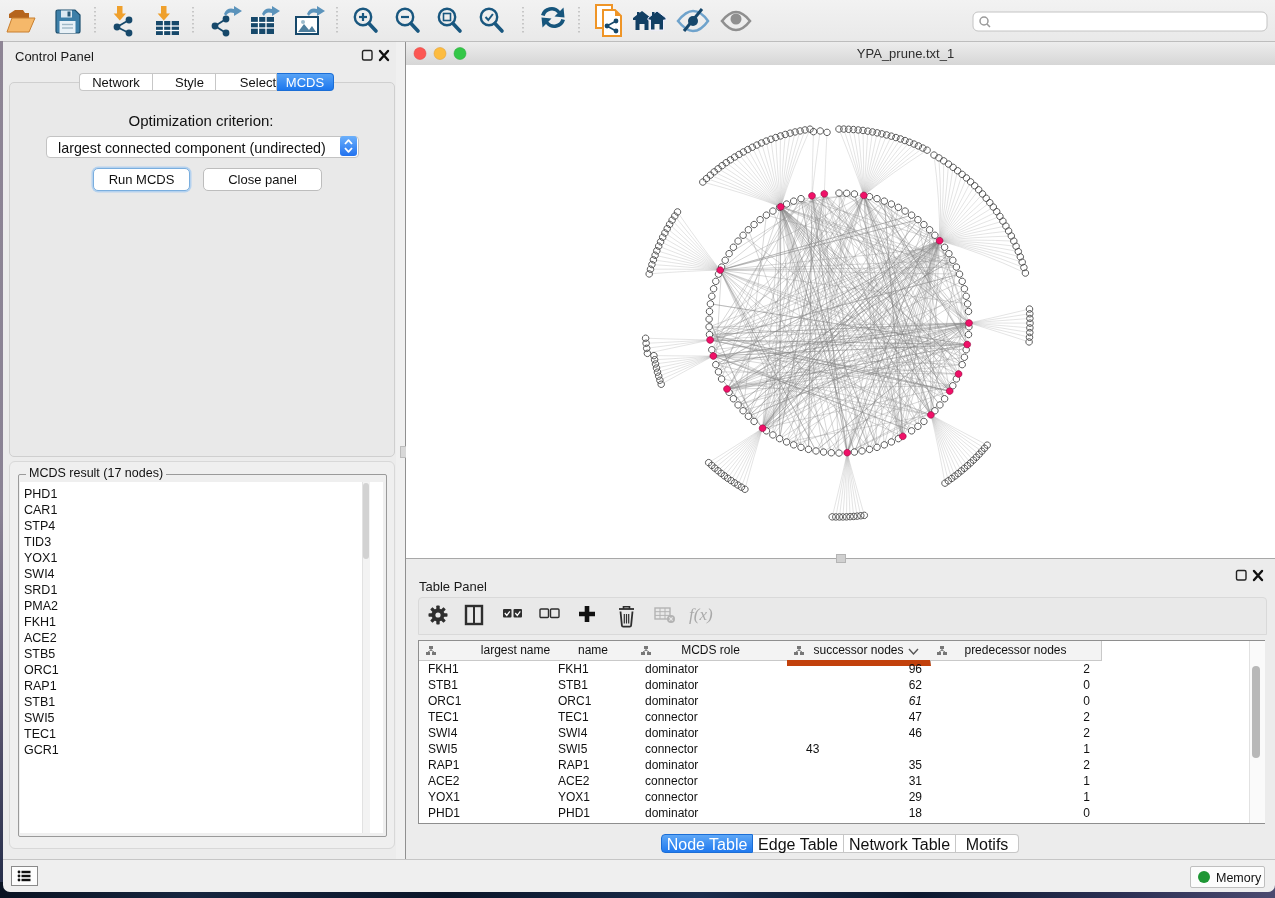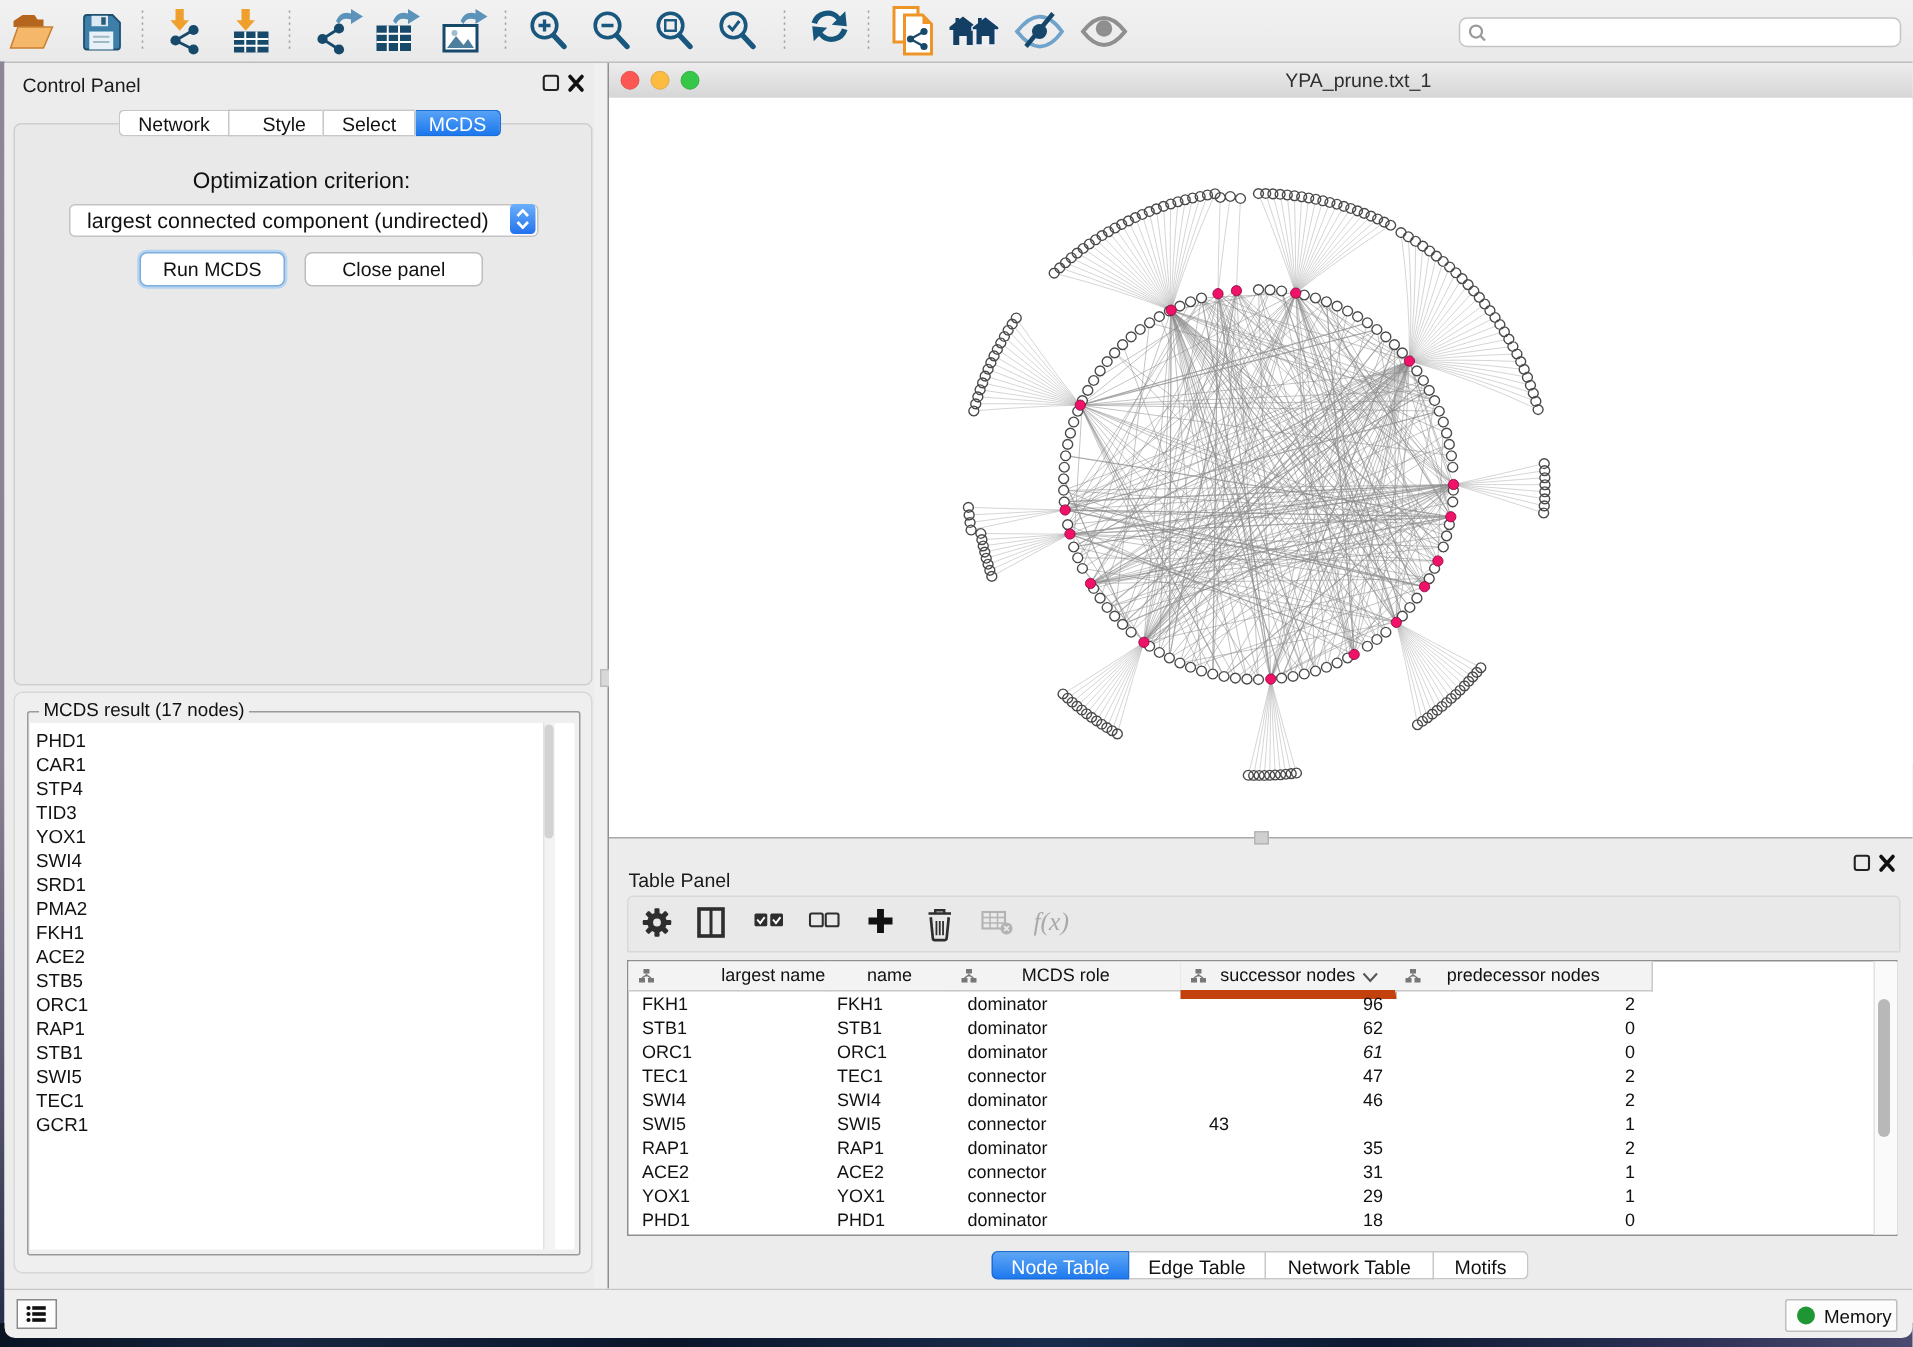--- a/index.html
+++ b/index.html
@@ -159,21 +159,21 @@
 <svg class="abs" style="left:358px;top:49px" width="36" height="14" viewBox="0 0 36 14">
   <rect x="4.5" y="1.5" width="9.5" height="9.5" fill="none" stroke="#222" stroke-width="1.4" rx="1.5"></rect>
   <path d="M22 2 L30 11 M30 2 L22 11" stroke="#111" stroke-width="2.4" stroke-linecap="round"></path>
 </svg>
 
 <div class="abs" style="left:9px;top:82px;width:384px;height:373px;background:#e9e9e9;border:1px solid #cfcfcf;border-radius:5px;"></div>
 
 <div class="abs" style="left:79px;top:73px;height:18px;display:flex;font-size:13px;">
   <div style="width:72px;background:#fff;border:1px solid #c7c7c7;border-right:none;border-radius:4px 0 0 4px;text-align:center;line-height:18px;color:#111;">Network</div>
   <div style="width:51px;background:#fff;border:1px solid #c7c7c7;border-right:none;text-align:center;line-height:18px;color:#111;padding-left:11px;">Style</div>
-  <div style="width:60px;background:#fff;border:1px solid #c7c7c7;text-align:center;line-height:18px;color:#111;">Select</div>
+  <div style="width:60px;background:#fff;border:1px solid #c7c7c7;text-align:right;line-height:18px;color:#111;">Select</div>
   <div style="width:56px;background:linear-gradient(#57a2f5,#1c77ee);border:1px solid #1b6ed6;border-left:none;border-radius:0 4px 4px 0;text-align:center;line-height:18px;color:#fff;">MCDS</div>
 </div>
 
 <div class="abs" style="left:9px;top:112px;width:384px;text-align:center;font-size:15px;color:#111;">Optimization criterion:</div>
 
 <div class="abs" style="left:46px;top:136px;width:311px;height:20px;background:#fff;border:1px solid #c3c3c3;border-radius:4px;"></div>
 <div class="abs" style="left:58px;top:139.5px;font-size:14.3px;color:#111;">largest connected component (undirected)</div>
 <div class="abs" style="left:340px;top:136px;width:17px;height:20px;background:linear-gradient(#6cb0fb,#2272ef);border-radius:3px;"></div>
 <svg class="abs" style="left:340px;top:136px" width="17" height="20" viewBox="0 0 17 20">
   <path d="M5 8 L8.5 4.2 L12 8" fill="none" stroke="#fff" stroke-width="1.8" stroke-linejoin="round"></path>
@@ -390,21 +390,21 @@
       <span style="position:absolute;left:139px;">PHD1</span>
       <span style="position:absolute;left:226px;">dominator</span>
       <span style="position:absolute;left:368px;width:135px;text-align:right;">18</span>
       <span style="position:absolute;left:511px;width:160px;text-align:right;">0</span>
     </div>
 </div>
 
 <div class="abs" style="left:1249px;top:641px;width:15px;height:182px;background:#fafafa;border-left:1px solid #e2e2e2;"></div>
 <div class="abs" style="left:1252px;top:666px;width:8px;height:92px;background:#b8b8b8;border-radius:4px;"></div>
 
-<div class="abs" style="left:661px;top:834px;height:19px;display:flex;font-size:13px;">
+<div class="abs" style="left:661px;top:834px;height:19px;display:flex;font-size:16px;">
   <div style="width:90px;background:linear-gradient(#5ea7f6,#1f79ef);border:1px solid #1b6ed6;border-radius:4px 0 0 4px;text-align:center;line-height:19px;color:#fff;">Node Table</div>
   <div style="width:90px;background:#fff;border:1px solid #c7c7c7;border-left:none;text-align:center;line-height:19px;color:#111;">Edge Table</div>
   <div style="width:111px;background:#fff;border:1px solid #c7c7c7;border-left:none;text-align:center;line-height:19px;color:#111;">Network Table</div>
   <div style="width:62px;background:#fff;border:1px solid #c7c7c7;border-left:none;border-radius:0 4px 4px 0;text-align:center;line-height:19px;color:#111;">Motifs</div>
 </div>
 
 <div class="abs" style="left:3px;top:859px;width:1272px;height:32px;background:#efefef;border-top:1px solid #c6c6c6;border-radius:0 0 7px 7px;"></div>
 <div class="abs" style="left:11px;top:866px;width:27px;height:20px;background:#fdfdfd;border:1.5px solid #8a8a8a;box-sizing:border-box;"></div>
 <svg class="abs" style="left:11px;top:866px" width="27" height="20" viewBox="0 0 27 20">
   <g fill="#111">

